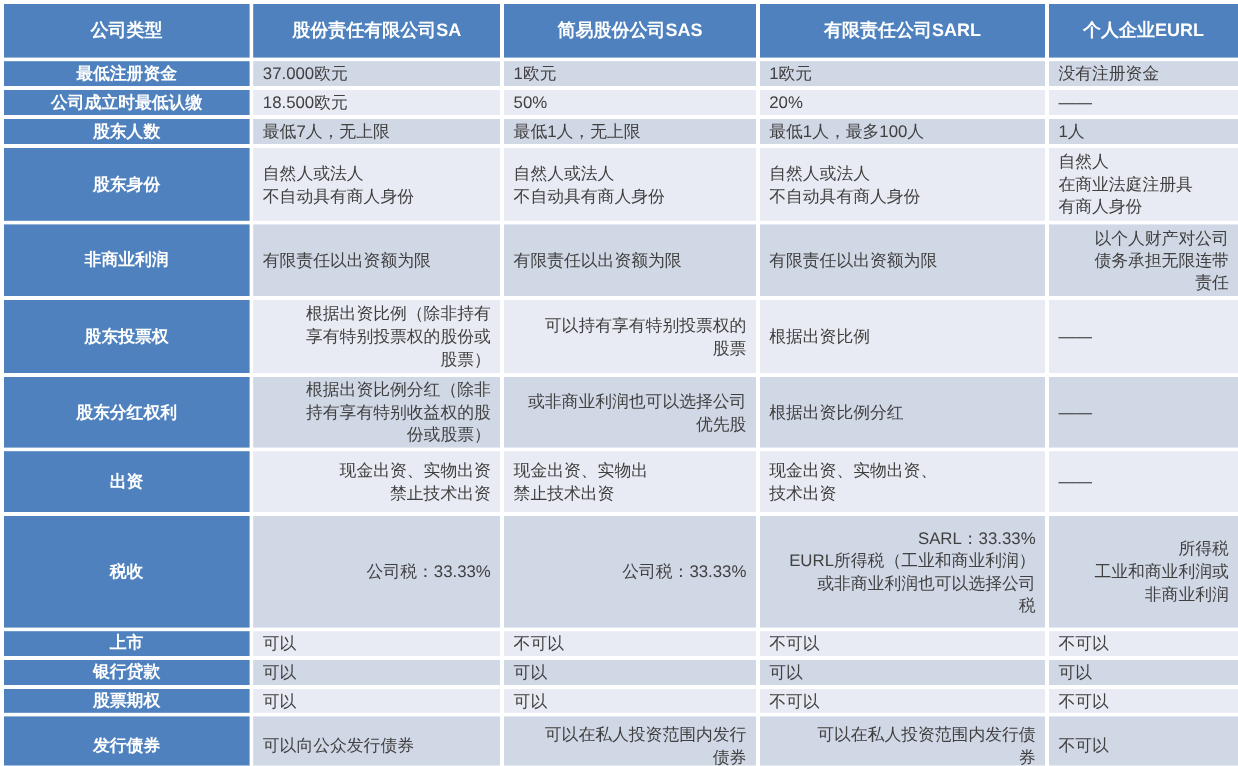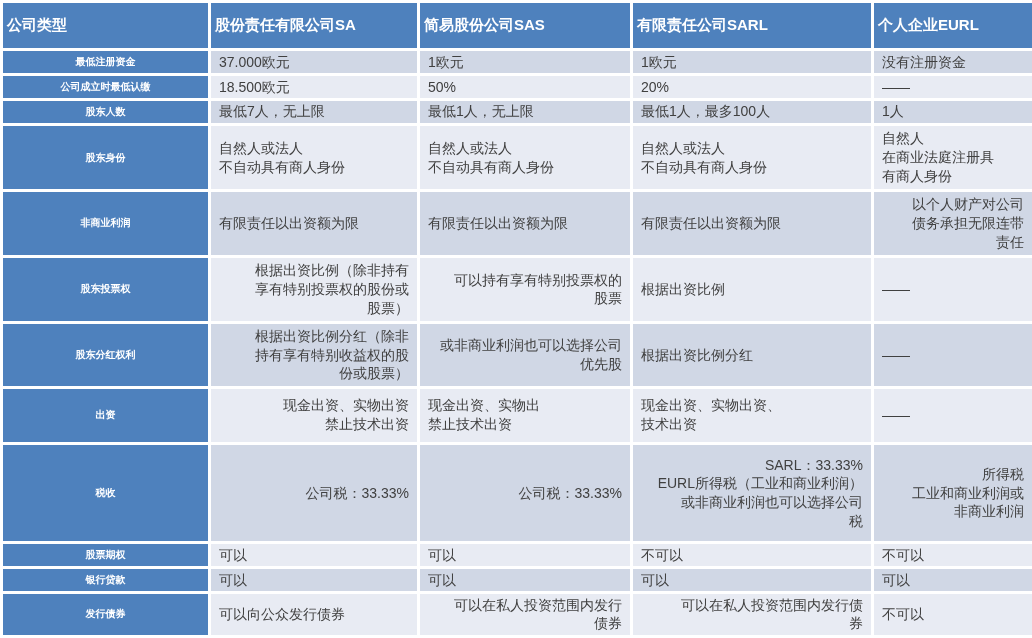--- a/index.html
+++ b/index.html
@@ -25,31 +25,31 @@
     border:3px solid #FFFFFF;
     vertical-align:middle;
     overflow:hidden;
   }
   
   thead th{
     background:var(--accent);
     color:var(--header-text);
     font-weight:bold;
     font-size:15px;
-    text-align:left;
+    text-align:center;
     border-bottom:6px solid #FFFFFF;
     padding:2px 4px;
   }
   thead tr{height:48px;}
   
   tbody th.rlabel{
     background:var(--accent);
     color:var(--header-text);
     font-weight:bold;
-    font-size:10px;
+    font-size:14px;
     text-align:center;
     padding:1px 4px;
   }
   
   tbody td{
     font-size:14px;
     line-height:1.34;
     padding:1px 8px;
     text-align:left;
     white-space:pre-line;
@@ -173,32 +173,39 @@
         <td class="al">公司税：33.33%</td>
         <td class="al">SARL：33.33%
 EURL所得税（工业和商业利润）
 或非商业利润也可以选择公司
 税</td>
         <td class="al">所得税
 工业和商业利润或
 非商业利润</td>
       </tr>
       <tr>
+        <th class="rlabel">上市</th>
+        <td>可以</td>
+        <td>不可以</td>
+        <td>不可以</td>
+        <td>不可以</td>
+      </tr>
+      <tr>
+        <th class="rlabel">银行贷款</th>
+        <td>可以</td>
+        <td>可以</td>
+        <td>可以</td>
+        <td>可以</td>
+      </tr>
+      <tr>
         <th class="rlabel">股票期权</th>
         <td>可以</td>
         <td>可以</td>
         <td>不可以</td>
         <td>不可以</td>
-      </tr>
-      <tr>
-        <th class="rlabel">银行贷款</th>
-        <td>可以</td>
-        <td>可以</td>
-        <td>可以</td>
-        <td>可以</td>
       </tr>
       <tr>
         <th class="rlabel">发行债券</th>
         <td>可以向公众发行债券</td>
         <td class="al">可以在私人投资范围内发行
 债券</td>
         <td class="al">可以在私人投资范围内发行债
 券</td>
         <td>不可以</td>
       </tr>

